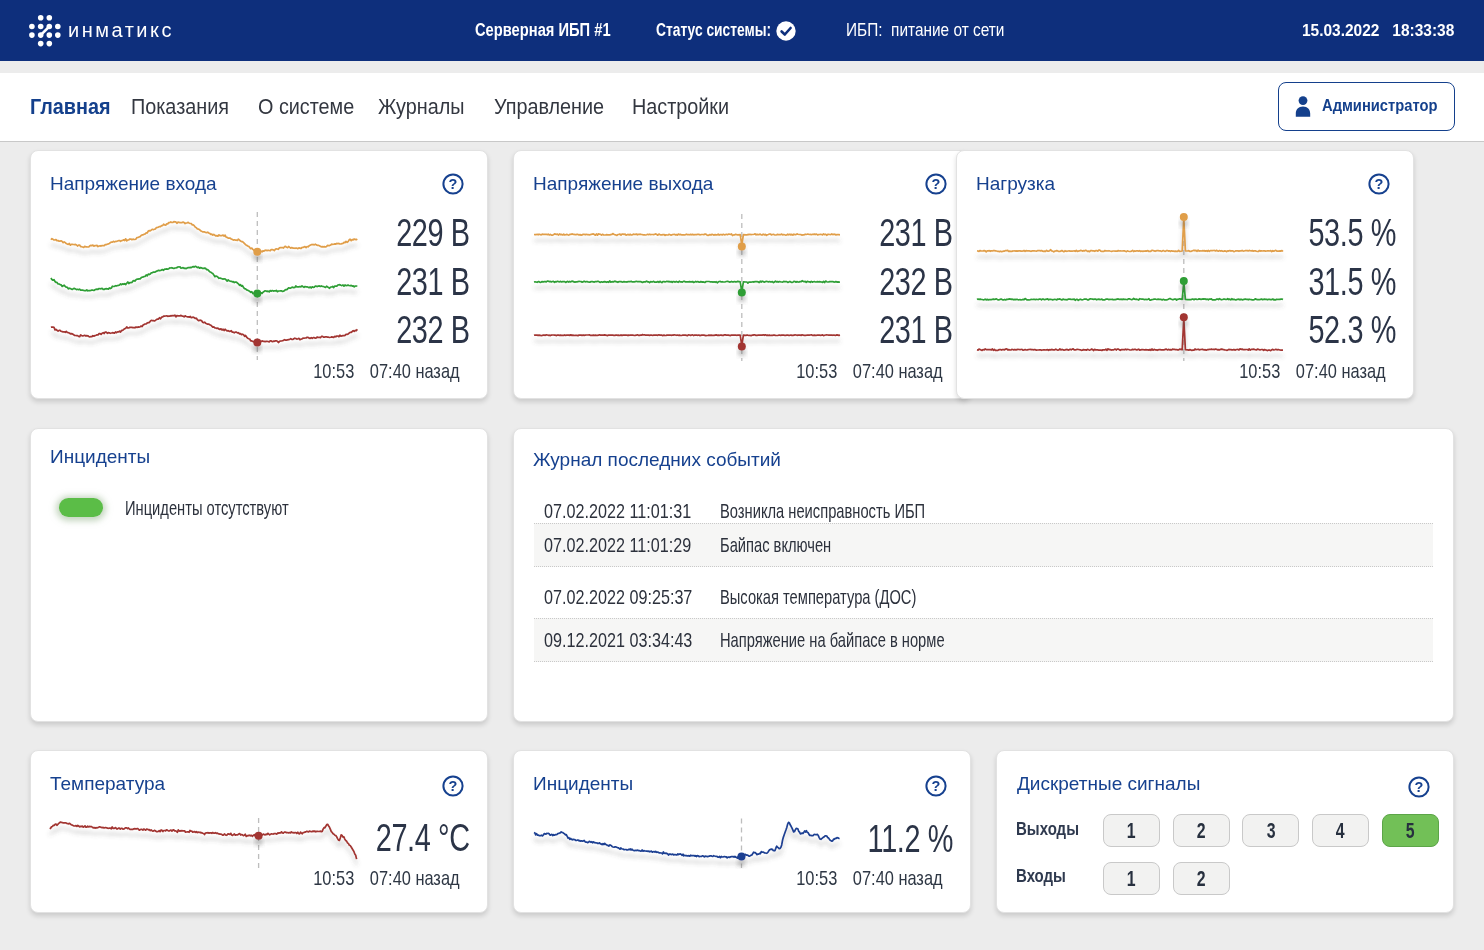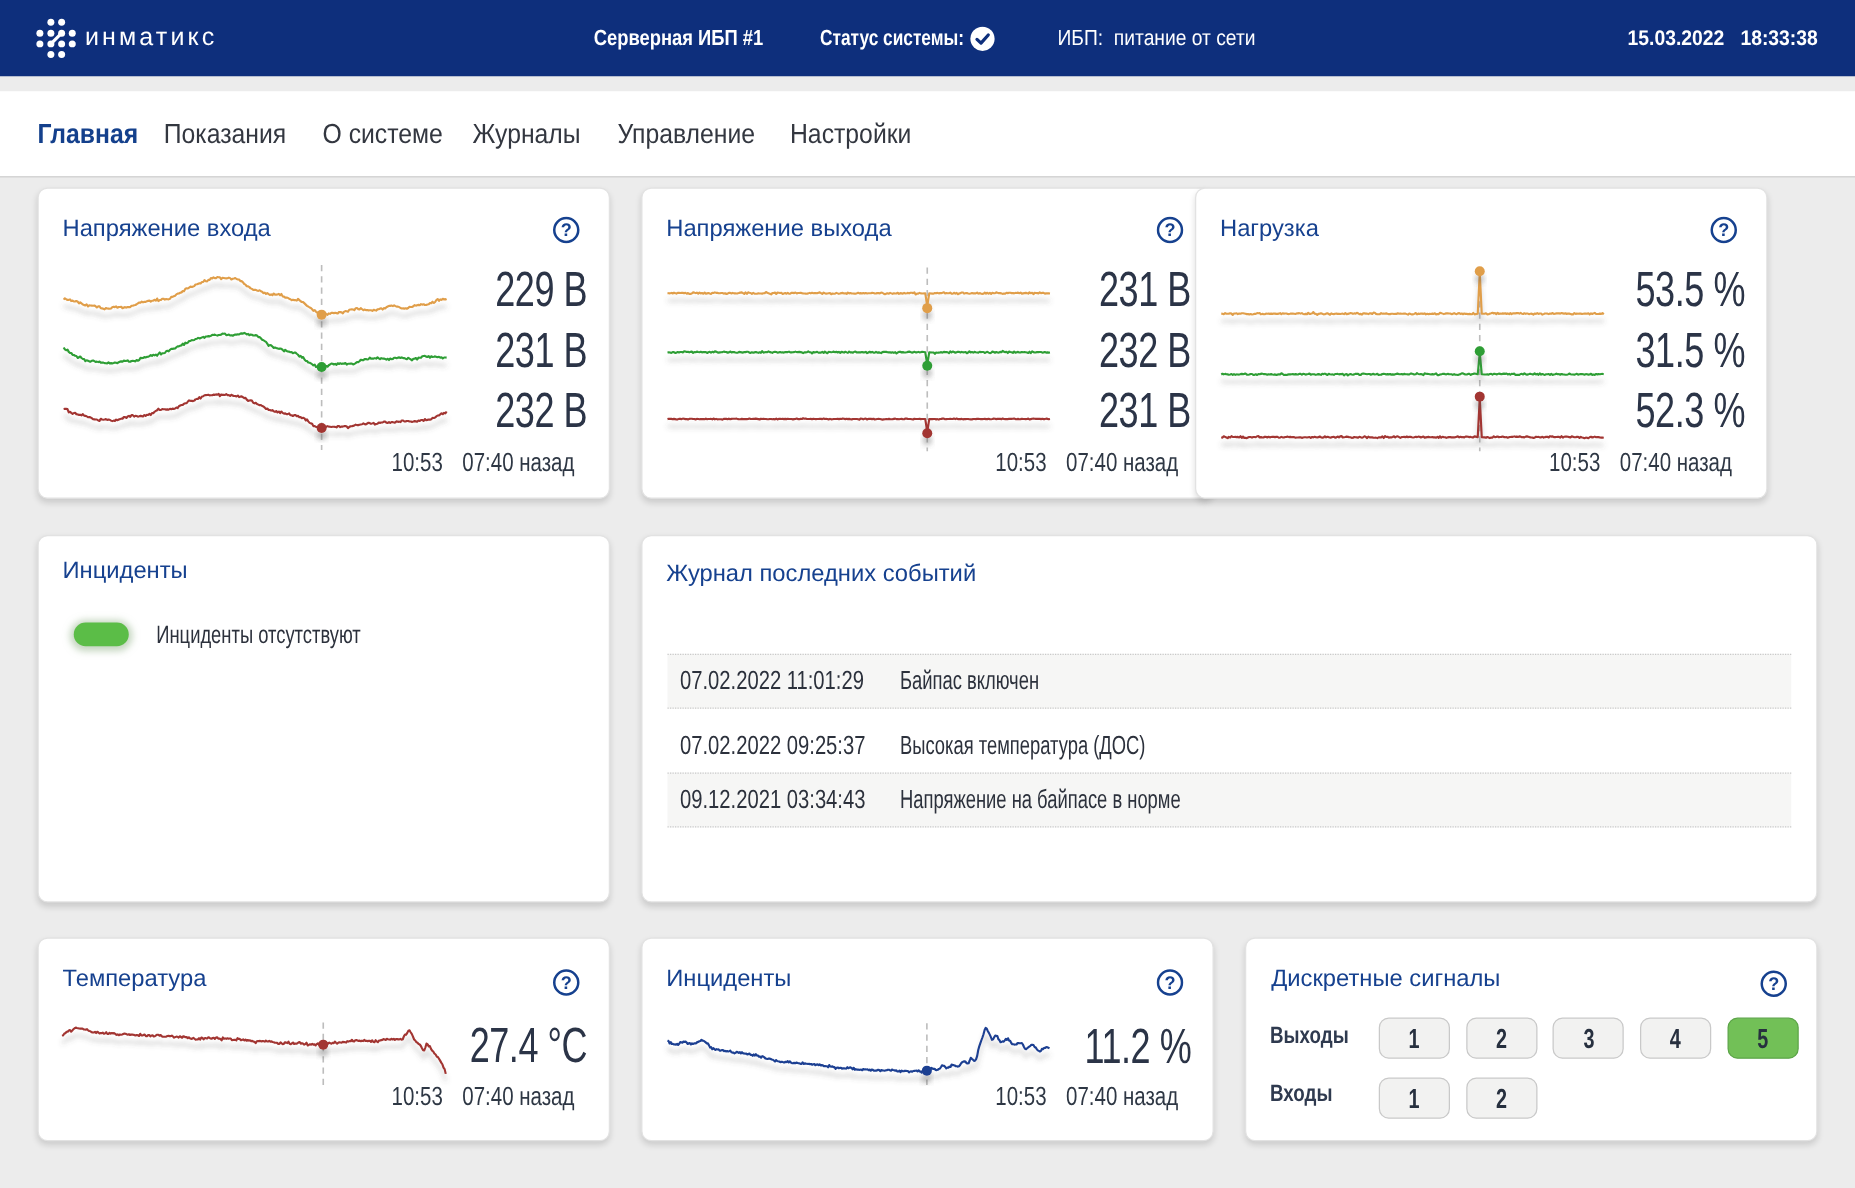--- a/index.html
+++ b/index.html
@@ -58,20 +58,27 @@
 <div class="hwhite" style="left:846px;font-size:17.5px;transform:scaleX(0.88);transform-origin:0 50%">ИБП:&nbsp; питание от сети</div>
 <div class="hwhite" style="left:1302px;font-size:17px;font-weight:bold;transform:scaleX(0.91);transform-origin:0 50%">15.03.2022&nbsp;&nbsp; 18:33:38</div>
 </div>
 <div class="nav">
 <div class="navitem act" style="left:30px">Главная</div>
 <div class="navitem" style="left:131px">Показания</div>
 <div class="navitem" style="left:258px">О системе</div>
 <div class="navitem" style="left:378px">Журналы</div>
 <div class="navitem" style="left:494px">Управление</div>
 <div class="navitem" style="left:632px">Настройки</div>
+<div style="position:absolute;left:1278px;top:9px;width:177px;height:49px;border:1.5px solid #14408c;border-radius:8px;background:#fff">
+<svg width="16" height="22" viewBox="0 0 16 22" style="position:absolute;left:16px;top:13px">
+        <circle cx="8" cy="4.6" r="4.4" fill="#14408c"></circle>
+        <path d="M8 10.6 c-4.6,0 -7.2,3.2 -7.2,6.8 l0,3.4 14.4,0 0,-3.4 c0,-3.6 -2.6,-6.8 -7.2,-6.8 z" fill="#14408c"></path>
+      </svg>
+<div style="position:absolute;left:43px;top:0;height:46px;line-height:46px;font-size:16px;font-weight:bold;color:#14408c;transform:scaleX(0.92);transform-origin:0 50%">Администратор</div>
+</div>
 </div>
 <div class="card" style="left:30px;top:150px;width:458px;height:249px">
     <svg width="458" height="249" viewBox="0 0 458 249" style="position:absolute;left:0;top:0;overflow:visible">
       <line x1="226.3" y1="61.0" x2="226.3" y2="209.0" stroke="#bdbdbd" stroke-width="1.3" stroke-dasharray="5,4"></line>
       <polyline points="19.9,88.7 20.9,87.6 21.9,88.3 23.0,89.0 24.0,88.9 25.0,88.5 26.0,89.8 27.1,89.5 28.1,90.2 29.1,90.1 30.1,89.8 31.2,90.4 32.2,91.7 33.2,90.9 34.2,91.7 35.3,92.6 36.3,93.1 37.3,93.3 38.3,92.5 39.4,94.2 40.4,93.3 41.4,93.4 42.4,93.5 43.5,93.6 44.5,93.4 45.5,94.0 46.5,95.0 47.6,94.1 48.6,94.0 49.6,95.6 50.6,95.7 51.7,96.0 52.7,96.5 53.7,95.4 54.7,95.8 55.8,95.9 56.8,96.0 57.8,95.8 58.8,94.8 59.9,94.4 60.9,94.7 61.9,94.1 62.9,95.2 64.0,94.6 65.0,94.6 66.0,94.4 67.0,95.6 68.1,95.0 69.1,94.7 70.1,95.1 71.1,94.6 72.2,94.7 73.2,94.7 74.2,93.6 75.2,93.6 76.3,93.2 77.3,93.0 78.3,92.4 79.3,91.7 80.4,91.0 81.4,91.1 82.4,90.3 83.4,90.9 84.5,90.4 85.5,90.5 86.5,90.0 87.5,89.7 88.6,89.5 89.6,90.3 90.6,89.6 91.6,89.5 92.7,88.8 93.7,89.5 94.7,87.8 95.7,89.9 96.8,89.0 97.8,88.9 98.8,88.0 99.8,88.0 100.9,88.7 101.9,88.2 102.9,88.4 103.9,88.5 105.0,88.0 106.0,86.5 107.0,86.5 108.0,86.0 109.1,85.6 110.1,84.5 111.1,83.9 112.1,83.8 113.2,83.2 114.2,82.9 115.2,81.9 116.2,82.0 117.3,80.0 118.3,79.6 119.3,79.8 120.3,79.1 121.4,78.3 122.4,78.6 123.4,78.3 124.4,77.9 125.4,76.6 126.5,76.4 127.5,76.1 128.5,75.6 129.5,75.7 130.6,74.6 131.6,74.6 132.6,73.1 133.6,74.0 134.7,74.1 135.7,72.9 136.7,73.0 137.7,71.5 138.8,71.7 139.8,70.9 140.8,71.5 141.8,71.5 142.9,70.6 143.9,70.8 144.9,70.9 145.9,72.3 147.0,71.2 148.0,71.4 149.0,71.6 150.0,71.7 151.1,71.6 152.1,71.1 153.1,71.5 154.1,72.6 155.2,72.0 156.2,71.8 157.2,71.4 158.2,72.2 159.3,72.5 160.3,72.6 161.3,73.9 162.3,73.9 163.4,74.9 164.4,76.2 165.4,76.7 166.4,78.0 167.5,78.1 168.5,78.7 169.5,79.7 170.5,80.1 171.6,80.9 172.6,80.9 173.6,80.9 174.6,81.4 175.7,81.7 176.7,81.2 177.7,82.0 178.7,82.4 179.8,83.5 180.8,83.1 181.8,84.2 182.8,83.4 183.9,84.3 184.9,85.0 185.9,84.5 186.9,85.2 188.0,83.8 189.0,84.7 190.0,84.7 191.0,84.6 192.1,84.1 193.1,85.2 194.1,84.2 195.1,86.1 196.2,86.3 197.2,87.1 198.2,87.1 199.2,87.2 200.3,88.0 201.3,88.4 202.3,89.1 203.3,88.8 204.4,89.1 205.4,89.1 206.4,89.5 207.4,88.1 208.5,89.1 209.5,90.0 210.5,90.6 211.5,90.7 212.6,91.7 213.6,92.7 214.6,93.7 215.6,94.2 216.7,95.0 217.7,95.4 218.7,96.4 219.7,97.7 220.8,97.1 221.8,98.4 222.8,99.2 223.8,98.8 224.8,100.2 225.9,99.4 226.9,100.4 227.9,99.8 228.9,99.4 230.0,100.2 231.0,100.9 232.0,99.7 233.0,100.1 234.1,99.3 235.1,99.2 236.1,99.6 237.1,99.2 238.2,99.5 239.2,99.8 240.2,98.6 241.2,98.7 242.3,98.9 243.3,99.7 244.3,98.3 245.3,97.9 246.4,98.0 247.4,98.4 248.4,96.8 249.4,96.6 250.5,96.5 251.5,96.6 252.5,97.1 253.5,95.6 254.6,95.4 255.6,96.3 256.6,96.6 257.6,95.5 258.7,96.4 259.7,97.2 260.7,96.6 261.7,97.1 262.8,97.0 263.8,97.3 264.8,97.2 265.8,97.2 266.9,97.7 267.9,96.9 268.9,97.1 269.9,97.5 271.0,96.5 272.0,96.4 273.0,95.9 274.0,95.6 275.1,96.6 276.1,95.5 277.1,95.8 278.1,94.8 279.2,94.2 280.2,93.7 281.2,93.7 282.2,93.4 283.3,93.9 284.3,93.2 285.3,93.9 286.3,94.3 287.4,94.3 288.4,94.7 289.4,95.4 290.4,95.8 291.5,95.7 292.5,95.9 293.5,95.6 294.5,96.0 295.6,95.4 296.6,94.4 297.6,94.6 298.6,94.6 299.7,94.0 300.7,93.1 301.7,93.5 302.7,93.2 303.8,92.9 304.8,93.2 305.8,92.3 306.8,92.7 307.9,92.4 308.9,93.0 309.9,93.0 310.9,92.6 312.0,92.4 313.0,91.4 314.0,91.6 315.0,90.4 316.1,91.4 317.1,90.6 318.1,89.0 319.1,88.2 320.2,89.7 321.2,88.5 322.2,88.9 323.2,88.0 324.3,88.6 325.3,88.3 326.3,88.9" fill="none" stroke="#e09e4a" stroke-width="1.7" stroke-linejoin="round" filter="url(#lsh)"></polyline>
       <polyline points="19.9,127.0 20.9,128.5 21.9,129.2 23.0,128.7 24.0,130.5 25.0,131.4 26.0,131.4 27.1,132.9 28.1,133.0 29.1,133.6 30.1,133.8 31.2,135.4 32.2,134.8 33.2,134.2 34.2,135.4 35.3,136.2 36.3,136.3 37.3,137.9 38.3,137.2 39.4,137.6 40.4,138.1 41.4,138.4 42.4,137.6 43.5,137.4 44.5,137.9 45.5,138.6 46.5,138.3 47.6,138.7 48.6,138.2 49.6,139.1 50.6,139.0 51.7,139.1 52.7,139.5 53.7,139.6 54.7,139.7 55.8,138.9 56.8,139.8 57.8,139.5 58.8,139.7 59.9,139.4 60.9,139.0 61.9,139.2 62.9,139.5 64.0,138.8 65.0,138.3 66.0,138.1 67.0,138.4 68.1,137.5 69.1,137.8 70.1,137.7 71.1,137.3 72.2,138.4 73.2,138.4 74.2,137.8 75.2,137.7 76.3,137.8 77.3,138.1 78.3,137.0 79.3,137.6 80.4,137.0 81.4,135.2 82.4,135.5 83.4,135.4 84.5,134.7 85.5,135.0 86.5,134.5 87.5,134.4 88.6,133.9 89.6,133.0 90.6,133.7 91.6,132.8 92.7,133.3 93.7,132.7 94.7,133.6 95.7,132.2 96.8,131.0 97.8,132.6 98.8,131.6 99.8,131.6 100.9,131.4 101.9,130.0 102.9,129.6 103.9,130.1 105.0,128.8 106.0,128.1 107.0,128.1 108.0,127.9 109.1,127.8 110.1,126.8 111.1,126.1 112.1,126.1 113.2,125.5 114.2,125.3 115.2,123.9 116.2,124.9 117.3,123.1 118.3,123.6 119.3,123.1 120.3,121.8 121.4,121.7 122.4,121.1 123.4,121.2 124.4,121.0 125.4,120.2 126.5,120.0 127.5,119.3 128.5,119.7 129.5,119.5 130.6,118.9 131.6,118.5 132.6,119.3 133.6,118.2 134.7,118.2 135.7,117.9 136.7,118.1 137.7,117.7 138.8,116.9 139.8,117.0 140.8,116.7 141.8,117.1 142.9,117.5 143.9,117.0 144.9,116.9 145.9,116.7 147.0,115.9 148.0,116.0 149.0,115.9 150.0,117.1 151.1,117.0 152.1,116.6 153.1,117.4 154.1,117.2 155.2,117.6 156.2,117.0 157.2,116.6 158.2,116.7 159.3,116.4 160.3,116.6 161.3,115.9 162.3,115.7 163.4,115.9 164.4,115.3 165.4,115.8 166.4,116.6 167.5,116.1 168.5,117.2 169.5,116.6 170.5,116.8 171.6,117.4 172.6,117.4 173.6,117.1 174.6,117.4 175.7,118.7 176.7,118.7 177.7,119.6 178.7,120.8 179.8,121.2 180.8,121.9 181.8,122.5 182.8,123.9 183.9,125.7 184.9,125.0 185.9,125.3 186.9,126.2 188.0,127.3 189.0,127.0 190.0,127.4 191.0,127.7 192.1,128.1 193.1,127.8 194.1,128.0 195.1,128.9 196.2,130.1 197.2,128.8 198.2,129.8 199.2,130.1 200.3,130.3 201.3,130.8 202.3,130.7 203.3,131.6 204.4,131.1 205.4,131.1 206.4,132.0 207.4,132.8 208.5,134.3 209.5,133.6 210.5,135.2 211.5,134.6 212.6,136.6 213.6,137.7 214.6,137.8 215.6,139.0 216.7,139.2 217.7,139.7 218.7,140.4 219.7,141.3 220.8,140.7 221.8,142.6 222.8,142.2 223.8,142.3 224.8,143.2 225.9,142.8 226.9,143.8 227.9,142.0 228.9,142.2 230.0,141.8 231.0,142.4 232.0,141.2 233.0,140.6 234.1,139.8 235.1,140.0 236.1,140.6 237.1,140.1 238.2,140.9 239.2,139.6 240.2,140.2 241.2,139.6 242.3,140.1 243.3,139.8 244.3,140.0 245.3,139.4 246.4,140.7 247.4,140.0 248.4,140.0 249.4,139.9 250.5,139.8 251.5,140.5 252.5,140.2 253.5,139.5 254.6,138.6 255.6,138.7 256.6,138.0 257.6,136.8 258.7,137.1 259.7,137.1 260.7,136.3 261.7,136.2 262.8,136.6 263.8,136.4 264.8,135.0 265.8,135.9 266.9,135.8 267.9,135.9 268.9,135.5 269.9,135.9 271.0,134.9 272.0,135.7 273.0,136.3 274.0,135.5 275.1,135.9 276.1,135.8 277.1,136.2 278.1,136.7 279.2,136.0 280.2,137.0 281.2,135.8 282.2,136.3 283.3,136.1 284.3,135.2 285.3,135.2 286.3,135.6 287.4,135.1 288.4,134.9 289.4,135.4 290.4,134.9 291.5,135.5 292.5,135.5 293.5,136.0 294.5,136.4 295.6,135.2 296.6,135.9 297.6,136.5 298.6,137.3 299.7,136.0 300.7,136.0 301.7,135.4 302.7,136.6 303.8,135.1 304.8,135.2 305.8,135.2 306.8,134.0 307.9,133.8 308.9,133.7 309.9,134.3 310.9,134.6 312.0,133.9 313.0,135.2 314.0,134.0 315.0,134.6 316.1,134.4 317.1,134.1 318.1,134.5 319.1,134.8 320.2,134.4 321.2,135.1 322.2,134.8 323.2,135.8 324.3,135.0 325.3,135.0 326.3,135.1" fill="none" stroke="#2f9e35" stroke-width="1.7" stroke-linejoin="round" filter="url(#lsh)"></polyline>
       <polyline points="19.9,176.2 20.9,176.0 21.9,176.1 23.0,176.3 24.0,178.9 25.0,178.4 26.0,179.3 27.1,180.1 28.1,179.4 29.1,179.3 30.1,180.3 31.2,180.6 32.2,180.9 33.2,180.8 34.2,181.3 35.3,180.3 36.3,181.5 37.3,181.7 38.3,182.0 39.4,182.8 40.4,182.7 41.4,182.9 42.4,183.5 43.5,184.4 44.5,184.5 45.5,184.6 46.5,184.6 47.6,185.4 48.6,185.7 49.6,184.0 50.6,184.6 51.7,184.8 52.7,184.6 53.7,184.3 54.7,184.9 55.8,184.7 56.8,184.8 57.8,185.5 58.8,185.9 59.9,185.5 60.9,185.7 61.9,184.7 62.9,185.2 64.0,184.6 65.0,184.3 66.0,183.9 67.0,184.0 68.1,182.6 69.1,182.7 70.1,183.4 71.1,182.2 72.2,181.7 73.2,182.5 74.2,181.1 75.2,181.1 76.3,182.3 77.3,181.6 78.3,181.8 79.3,182.3 80.4,182.0 81.4,181.7 82.4,181.9 83.4,182.2 84.5,181.0 85.5,181.7 86.5,180.8 87.5,181.0 88.6,180.1 89.6,181.0 90.6,179.4 91.6,179.5 92.7,178.4 93.7,177.7 94.7,177.2 95.7,176.0 96.8,177.0 97.8,176.9 98.8,176.3 99.8,176.4 100.9,176.4 101.9,176.7 102.9,176.5 103.9,176.8 105.0,176.0 106.0,176.4 107.0,175.9 108.0,176.1 109.1,175.8 110.1,175.0 111.1,175.5 112.1,174.0 113.2,173.4 114.2,173.0 115.2,172.9 116.2,172.0 117.3,171.6 118.3,171.6 119.3,170.2 120.3,169.3 121.4,169.7 122.4,169.6 123.4,169.9 124.4,169.5 125.4,168.5 126.5,168.1 127.5,168.1 128.5,166.7 129.5,167.8 130.6,166.2 131.6,166.0 132.6,165.2 133.6,165.1 134.7,165.0 135.7,164.8 136.7,165.3 137.7,165.2 138.8,165.2 139.8,164.7 140.8,164.9 141.8,164.5 142.9,164.8 143.9,164.1 144.9,165.9 145.9,164.6 147.0,164.9 148.0,164.9 149.0,165.0 150.0,164.3 151.1,165.2 152.1,165.1 153.1,165.8 154.1,164.8 155.2,165.5 156.2,165.8 157.2,165.8 158.2,166.2 159.3,165.4 160.3,166.7 161.3,166.3 162.3,166.1 163.4,166.8 164.4,167.5 165.4,167.2 166.4,168.7 167.5,169.7 168.5,169.4 169.5,169.2 170.5,169.5 171.6,171.2 172.6,171.7 173.6,171.2 174.6,172.2 175.7,172.7 176.7,173.2 177.7,173.0 178.7,173.8 179.8,174.2 180.8,175.1 181.8,176.2 182.8,175.8 183.9,176.9 184.9,177.0 185.9,177.5 186.9,177.1 188.0,178.1 189.0,178.5 190.0,177.8 191.0,179.0 192.1,178.2 193.1,179.5 194.1,178.2 195.1,179.3 196.2,179.9 197.2,179.7 198.2,180.3 199.2,180.3 200.3,179.7 201.3,181.2 202.3,181.2 203.3,181.8 204.4,181.1 205.4,181.0 206.4,182.0 207.4,181.7 208.5,182.8 209.5,182.7 210.5,183.6 211.5,183.2 212.6,183.7 213.6,185.4 214.6,184.5 215.6,186.1 216.7,187.3 217.7,187.7 218.7,188.0 219.7,189.9 220.8,189.9 221.8,190.5 222.8,190.6 223.8,191.2 224.8,190.1 225.9,190.4 226.9,191.5 227.9,190.5 228.9,191.3 230.0,190.4 231.0,189.9 232.0,190.3 233.0,190.4 234.1,190.6 235.1,190.4 236.1,190.4 237.1,190.5 238.2,190.9 239.2,189.9 240.2,189.8 241.2,190.7 242.3,190.2 243.3,190.3 244.3,189.9 245.3,189.8 246.4,190.2 247.4,191.5 248.4,190.6 249.4,190.0 250.5,190.0 251.5,189.7 252.5,189.4 253.5,188.7 254.6,189.1 255.6,189.1 256.6,188.8 257.6,188.6 258.7,188.4 259.7,187.7 260.7,188.3 261.7,188.5 262.8,187.8 263.8,187.2 264.8,187.5 265.8,188.1 266.9,187.7 267.9,187.3 268.9,188.7 269.9,188.2 271.0,188.0 272.0,187.0 273.0,187.3 274.0,187.0 275.1,187.0 276.1,186.3 277.1,186.3 278.1,187.1 279.2,187.4 280.2,186.6 281.2,187.4 282.2,186.6 283.3,186.7 284.3,187.1 285.3,186.9 286.3,186.0 287.4,186.5 288.4,186.3 289.4,186.7 290.4,185.4 291.5,185.4 292.5,186.2 293.5,186.1 294.5,185.8 295.6,185.8 296.6,186.2 297.6,186.2 298.6,186.5 299.7,186.2 300.7,185.9 301.7,186.1 302.7,186.4 303.8,185.4 304.8,185.8 305.8,185.0 306.8,185.0 307.9,185.7 308.9,184.2 309.9,185.2 310.9,184.9 312.0,184.6 313.0,184.7 314.0,184.4 315.0,183.3 316.1,183.4 317.1,183.0 318.1,182.1 319.1,181.4 320.2,181.3 321.2,180.5 322.2,179.6 323.2,180.3 324.3,179.3 325.3,179.7 326.3,178.2" fill="none" stroke="#a23531" stroke-width="1.7" stroke-linejoin="round" filter="url(#lsh)"></polyline>
       <circle cx="226.3" cy="100.7" r="4" fill="#e09e4a" filter="url(#lsh)"></circle>
       <circle cx="226.3" cy="142.6" r="4" fill="#2f9e35" filter="url(#lsh)"></circle>
       <circle cx="226.3" cy="191.4" r="4" fill="#a23531" filter="url(#lsh)"></circle>
@@ -126,20 +133,24 @@
     <div class="bigval" style="top:178.0px">52.3 %</div>
     <div class="times" style="top:220.0px"><span class="t1">10:53</span><span>07:40 назад</span></div>
   </div>
 <div class="card" style="left:30px;top:428px;width:458px;height:294px">
 <div class="ctitle" style="top:16.5px">Инциденты</div>
 <div style="position:absolute;left:28px;top:69px;width:44px;height:19px;background:#5bbd47;border-radius:10px;box-shadow:0 1px 6px 3px rgba(150,180,140,0.55)"></div>
 <div style="position:absolute;left:94px;top:68px;font-size:20px;color:#2c313c;transform:scaleX(0.735);transform-origin:0 50%;white-space:nowrap">Инциденты отсутствуют</div>
 </div>
 <div class="card" style="left:513px;top:428px;width:941px;height:294px">
     <div class="ctitle" style="top:19.5px">Журнал последних событий</div>
+    <div class="jrow" style="top:60px">
+      <span class="jdate">07.02.2022 11:01:31</span>
+      <span class="jevent">Возникла неисправность ИБП</span>
+    </div>
     <div class="jrow alt" style="top:94px">
       <span class="jdate">07.02.2022 11:01:29</span>
       <span class="jevent">Байпас включен</span>
     </div>
     <div class="jrow" style="top:146px">
       <span class="jdate">07.02.2022 09:25:37</span>
       <span class="jevent">Высокая температура (ДОС)</span>
     </div>
     <div class="jrow alt" style="top:189px">
       <span class="jdate">09.12.2021 03:34:43</span>

